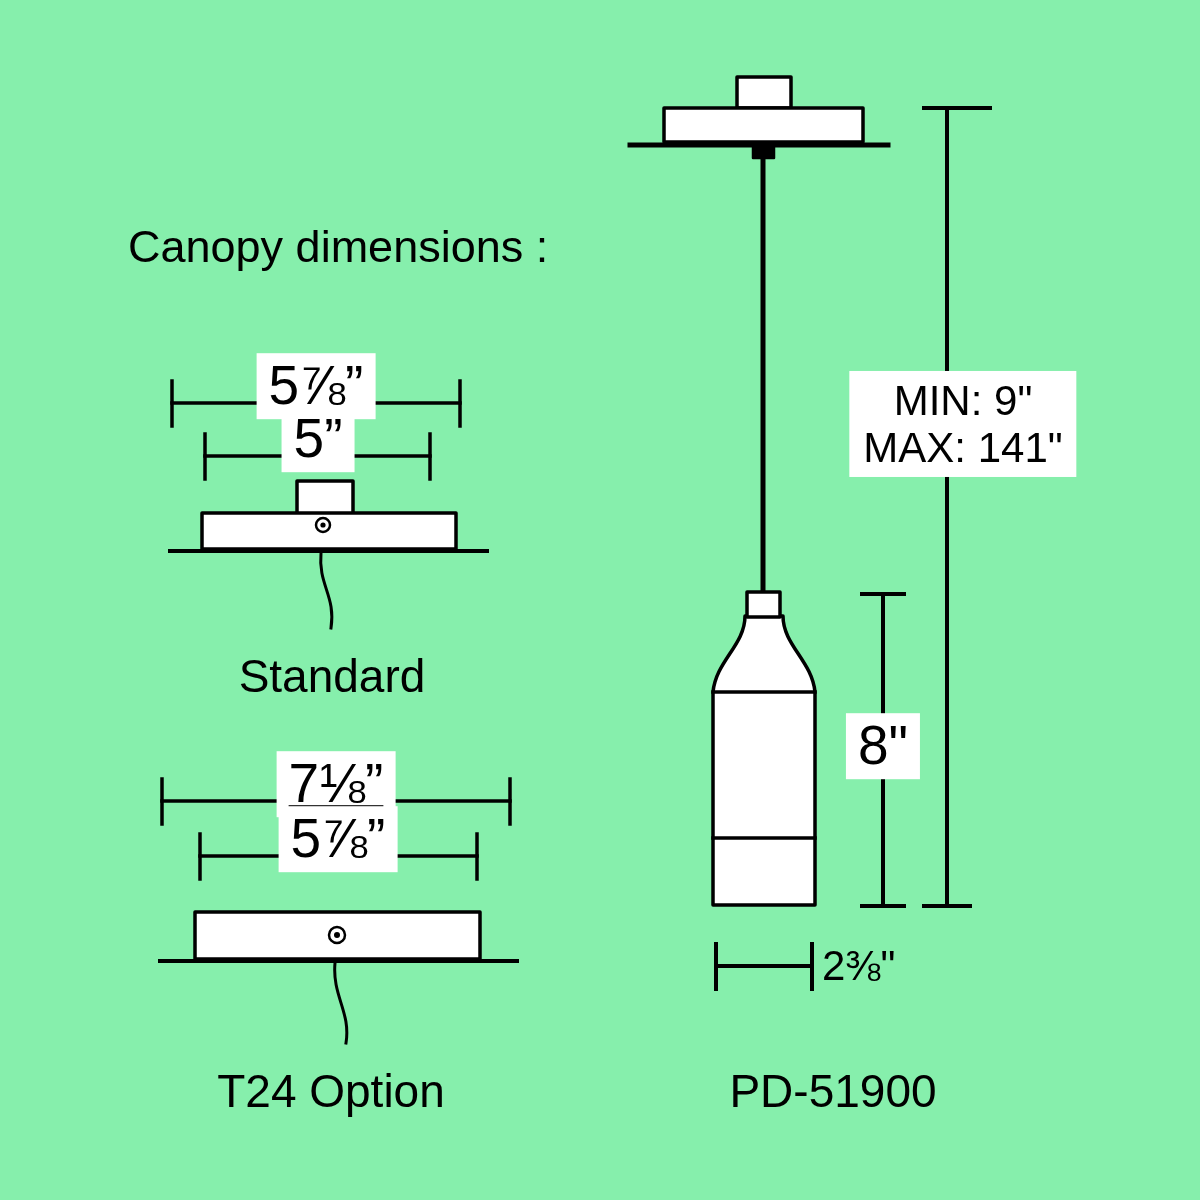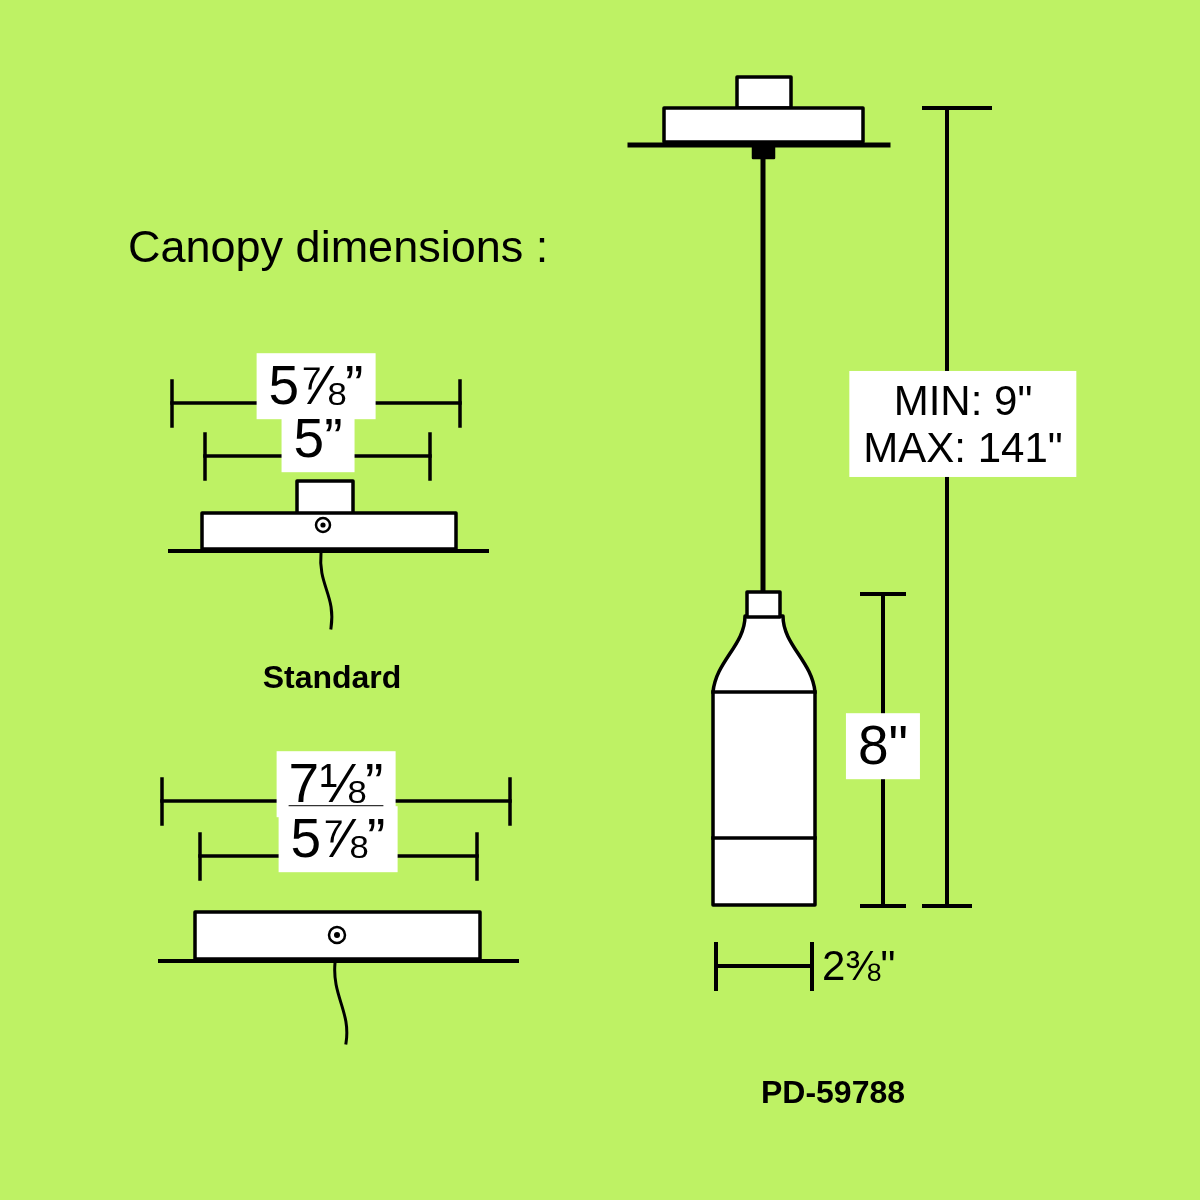--- a/index.html
+++ b/index.html
@@ -1,41 +1,41 @@
 <!DOCTYPE html>
 <html><head>
 <meta charset="utf-8">
 <style>
   html, body { margin: 0; padding: 0; background: #fff; }
   body { font-family: "Liberation Sans", sans-serif; color: #000; }
   .canvas {
     position: relative;
     width: 1200px;
     height: 1200px;
-    background: #bef264;
+    background: #86efac;
     overflow: hidden;
   }
   .art { position: absolute; left: 0; top: 0; }
   .lbl { position: absolute; white-space: nowrap; line-height: 1.12; color: #000; }
   .heading { font-size: 45px; }
   .dim {
     font-size: 55px;
     transform: translate(-50%, -50%);
     background: #fff;
     padding: 2px 12px;
   }
   .minmax {
     font-size: 42px;
     transform: translate(-50%, -50%);
     background: #fff;
     padding: 6px 14px;
     text-align: center;
   }
   .width-dim { font-size: 42px; transform: translateY(-50%); }
-  .bold { font-size: 32px; font-weight: 700; transform: translateX(-50%); margin-top: 9px; }
+  .bold { font-size: 46px; font-weight: 400; transform: translateX(-50%); }
 </style>
 </head>
 <body>
 
 <div class="canvas">
 
   <svg class="art" width="1200" height="1200" viewBox="0 0 1200 1200" stroke-linecap="square" stroke-linejoin="round">
 
     <g stroke="#000" fill="none">
 
@@ -115,23 +115,24 @@
   </svg>
 
   <div class="lbl heading" style="left:128px; top:222px;">Canopy dimensions :</div>
 
   <div class="lbl dim" style="left:316px; top:386px;">5⅞”</div>
   <div class="lbl dim" style="left:318px; top:439px;">5”</div>
   <div class="lbl bold" style="left:332px; top:651px;">Standard</div>
 
   <div class="lbl dim" style="left:336px; top:784px;text-decoration:underline;">7⅛”</div>
   <div class="lbl dim" style="left:338px; top:839px;">5⅞”</div>
+  <div class="lbl bold" style="left:331px; top:1066px;">T24 Option</div>
 
   <div class="lbl minmax" style="left:963px; top:424px;">
     <div>MIN: 9"</div>
     <div>MAX: 141"</div>
   </div>
 
   <div class="lbl dim" style="left:883px; top:746px;">8"</div>
   <div class="lbl width-dim" style="left:822px; top:966px;">2⅜"</div>
-  <div class="lbl bold" style="left:833px; top:1066px;">PD-59788</div>
+  <div class="lbl bold" style="left:833px; top:1066px;">PD-51900</div>
 
 </div>
 
 </body></html>

